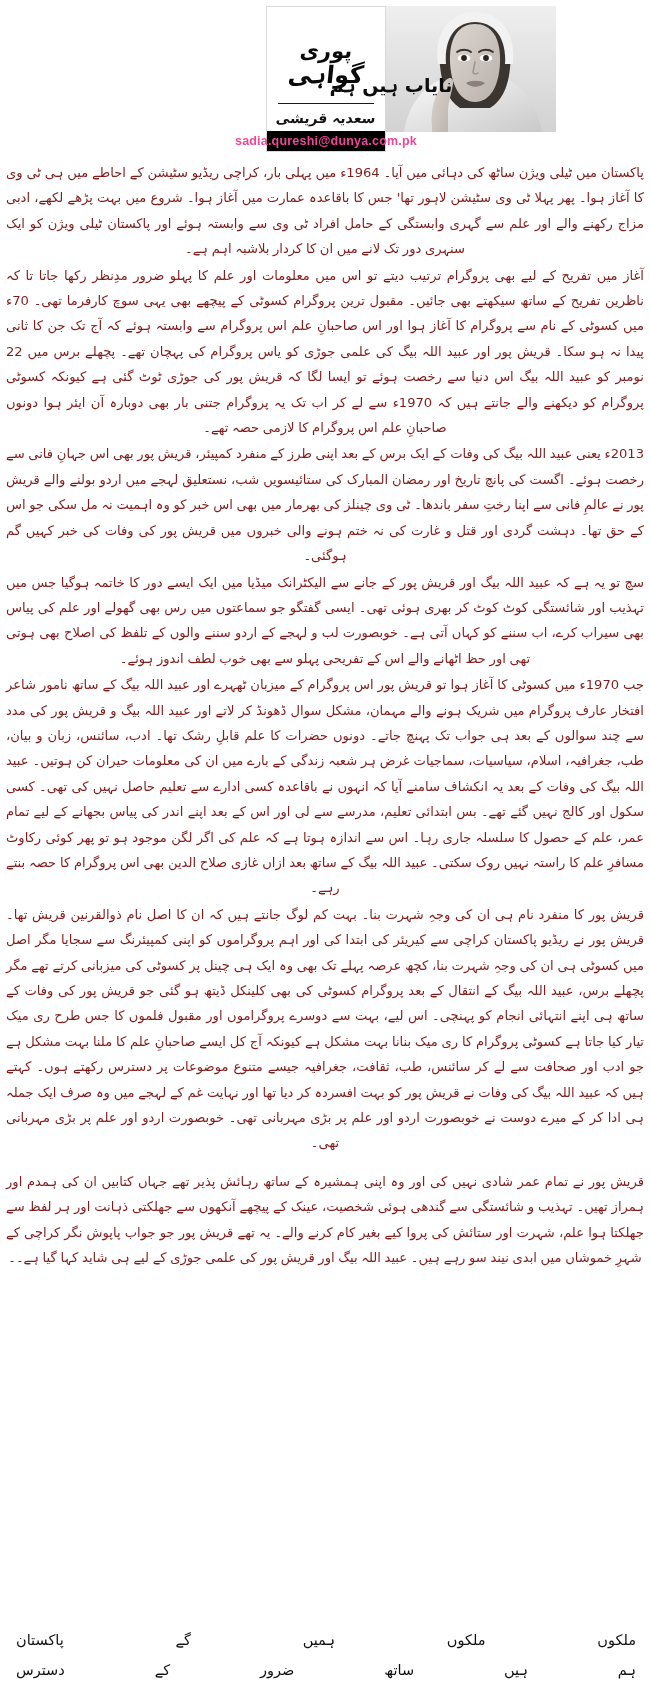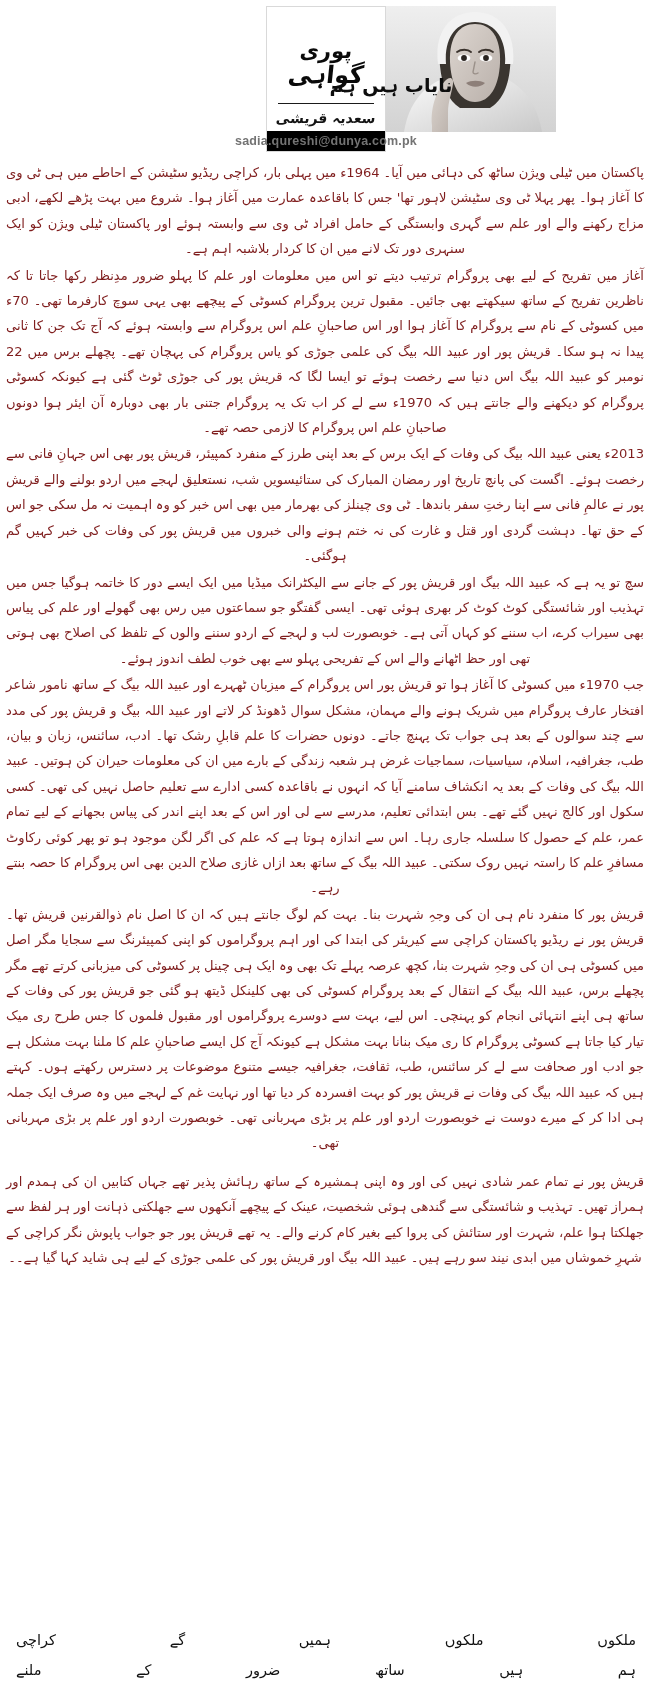--- a/index.html
+++ b/index.html
@@ -86,21 +86,21 @@
     transform: skewX(-6deg);
   }
 
   .brand-email {
     position: absolute;
     bottom: 0;
     right: 0;
     left: 0;
     height: 20px;
     background: #000000;
-    color: #737373;
+    color: #ec4899;
     font-family: "Liberation Sans", sans-serif;
     font-size: 12.5px;
     font-weight: 700;
     letter-spacing: 0.2px;
     direction: ltr;
     display: flex;
     align-items: center;
     justify-content: center;
   }
 
@@ -240,26 +240,26 @@
     <p class="para">جب 1970ء میں کسوٹی کا آغاز ہوا تو قریش پور اس پروگرام کے میزبان ٹھہرے اور عبید اللہ بیگ کے ساتھ نامور شاعر افتخار عارف پروگرام میں شریک ہونے والے مہمان، مشکل سوال ڈھونڈ کر لاتے اور عبید اللہ بیگ و قریش پور کی مدد سے چند سوالوں کے بعد ہی جواب تک پہنچ جاتے۔ دونوں حضرات کا علم قابلِ رشک تھا۔ ادب، سائنس، زبان و بیان، طب، جغرافیہ، اسلام، سیاسیات، سماجیات غرض ہر شعبہ زندگی کے بارے میں ان کی معلومات حیران کن ہوتیں۔ عبید اللہ بیگ کی وفات کے بعد یہ انکشاف سامنے آیا کہ انہوں نے باقاعدہ کسی ادارے سے تعلیم حاصل نہیں کی تھی۔ کسی سکول اور کالج نہیں گئے تھے۔ بس ابتدائی تعلیم، مدرسے سے لی اور اس کے بعد اپنے اندر کی پیاس بجھانے کے لیے تمام عمر، علم کے حصول کا سلسلہ جاری رہا۔ اس سے اندازہ ہوتا ہے کہ علم کی اگر لگن موجود ہو تو پھر کوئی رکاوٹ مسافرِ علم کا راستہ نہیں روک سکتی۔ عبید اللہ بیگ کے ساتھ بعد ازاں غازی صلاح الدین بھی اس پروگرام کا حصہ بنتے رہے۔</p>
     <p class="para">قریش پور کا منفرد نام ہی ان کی وجہِ شہرت بنا۔ بہت کم لوگ جانتے ہیں کہ ان کا اصل نام ذوالقرنین قریش تھا۔ قریش پور نے ریڈیو پاکستان کراچی سے کیریئر کی ابتدا کی اور اہم پروگراموں کو اپنی کمپیئرنگ سے سجایا مگر اصل میں کسوٹی ہی ان کی وجہِ شہرت بنا، کچھ عرصہ پہلے تک بھی وہ ایک ہی چینل پر کسوٹی کی میزبانی کرتے تھے مگر پچھلے برس، عبید اللہ بیگ کے انتقال کے بعد پروگرام کسوٹی کی بھی کلینکل ڈیتھ ہو گئی جو قریش پور کی وفات کے ساتھ ہی اپنے انتہائی انجام کو پہنچی۔ اس لیے، بہت سے دوسرے پروگراموں اور مقبول فلموں کا جس طرح ری میک تیار کیا جاتا ہے کسوٹی پروگرام کا ری میک بنانا بہت مشکل ہے کیونکہ آج کل ایسے صاحبانِ علم کا ملنا بہت مشکل ہے جو ادب اور صحافت سے لے کر سائنس، طب، ثقافت، جغرافیہ جیسے متنوع موضوعات پر دسترس رکھتے ہوں۔ کہتے ہیں کہ عبید اللہ بیگ کی وفات نے قریش پور کو بہت افسردہ کر دیا تھا اور نہایت غم کے لہجے میں وہ صرف ایک جملہ ہی ادا کر کے میرے دوست نے خوبصورت اردو اور علم پر بڑی مہربانی تھی۔ خوبصورت اردو اور علم پر بڑی مہربانی تھی۔</p>
     <p class="para">قریش پور نے تمام عمر شادی نہیں کی اور وہ اپنی ہمشیرہ کے ساتھ رہائش پذیر تھے جہاں کتابیں ان کی ہمدم اور ہمراز تھیں۔ تہذیب و شائستگی سے گندھی ہوئی شخصیت، عینک کے پیچھے آنکھوں سے جھلکتی ذہانت اور ہر لفظ سے جھلکتا ہوا علم، شہرت اور ستائش کی پروا کیے بغیر کام کرنے والے۔ یہ تھے قریش پور جو جواب پاپوش نگر کراچی کے شہرِ خموشاں میں ابدی نیند سو رہے ہیں۔ عبید اللہ بیگ اور قریش پور کی علمی جوڑی کے لیے ہی شاید کہا گیا ہے۔۔</p>
 
     <div class="couplet">
       <div class="couplet-line">
         <span class="w">ملکوں</span>
         <span class="w">ملکوں</span>
         <span class="w">ہمیں</span>
         <span class="w">گے</span>
-        <span class="w">کراچی</span>
+        <span class="w">پاکستان</span>
       </div>
       <div class="couplet-line">
         <span class="w">ہم</span>
         <span class="w">ہیں</span>
         <span class="w">ساتھ</span>
         <span class="w">ضرور</span>
         <span class="w">کے</span>
-        <span class="w">ملنے</span>
+        <span class="w">دسترس</span>
       </div>
     </div>
   </div>
 
 </div>
 
 </body></html>

